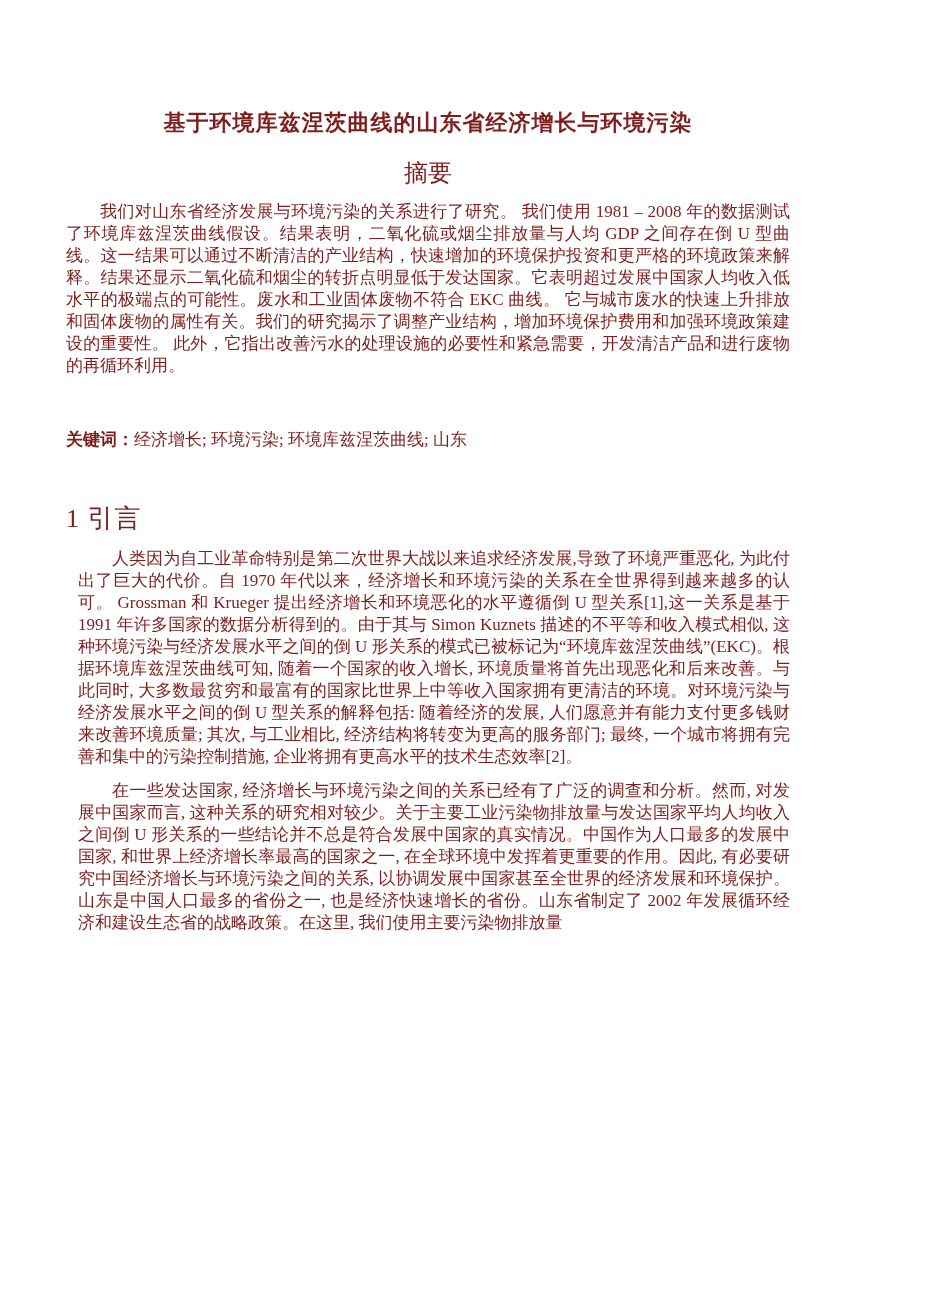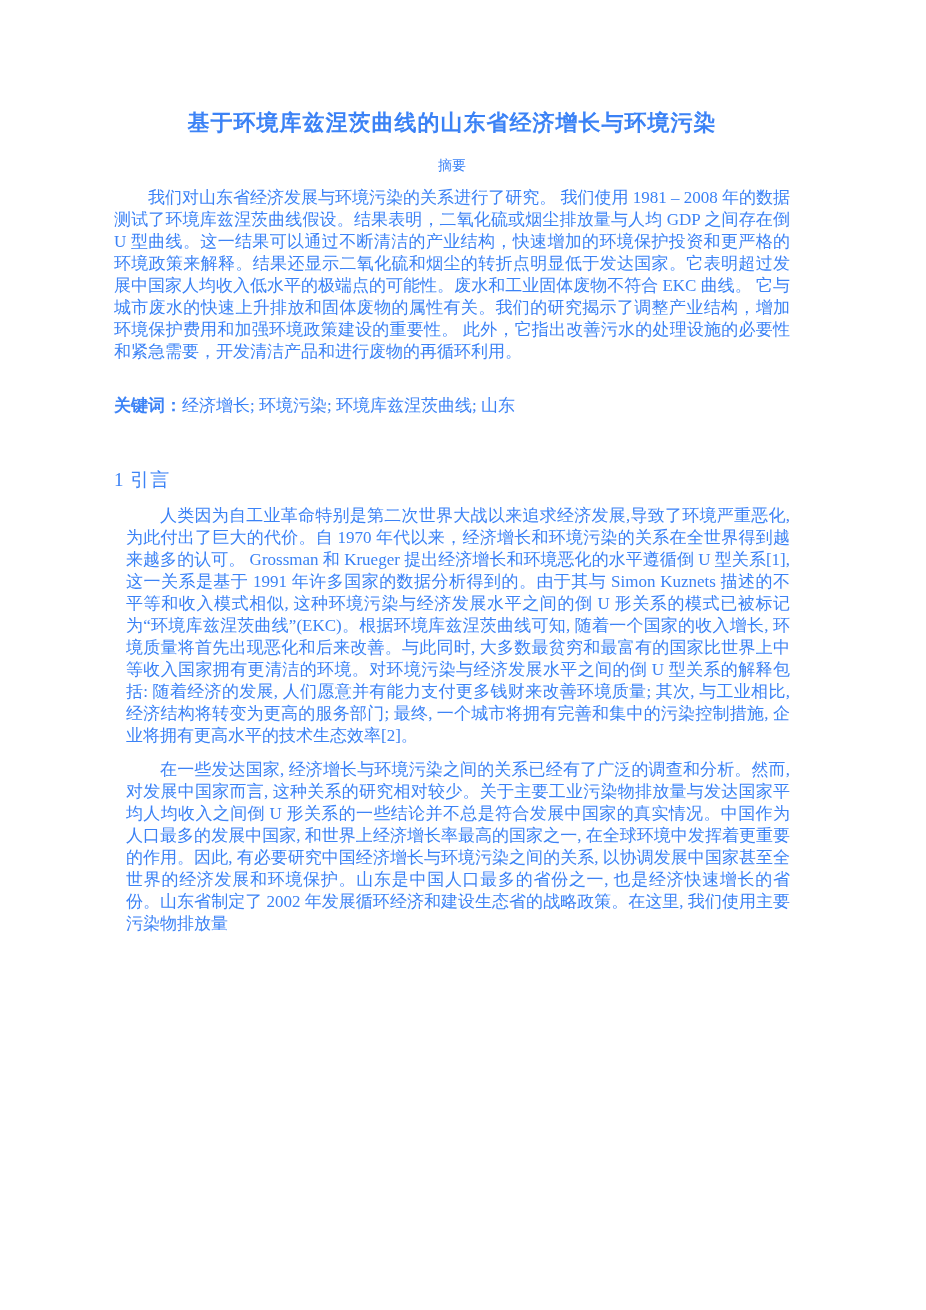--- a/index.html
+++ b/index.html
@@ -2,55 +2,55 @@
 <html><head>
 <meta charset="utf-8">
 <style>
   * { margin: 0; padding: 0; box-sizing: border-box; }
   html, body { background: #ffffff; }
   body { width: 926px; }
   .page {
     width: 926px;
     height: 1310px;
     background: #ffffff;
-    padding: 106px 136px 60px 114px;
+    padding: 106px 136px 60px 66px;
     font-family: "Liberation Serif", "DejaVu Serif", serif;
-    color: #3b82f6;
+    color: #7f1d1d;
     overflow: hidden;
   }
   .title {
     font-size: 22px;
     font-weight: bold;
     text-align: center;
     line-height: 1.5;
     letter-spacing: 1px;
   }
   .title-line { display: block; }
   .title-line + .title-line { margin-top: 24px; }
   .abstract-heading {
-    font-size: 14px;
+    font-size: 24px;
     font-weight: 500;
     text-align: center;
     margin-top: 18px;
   }
   .body-text {
     font-size: 17px;
     line-height: 22px;
     text-align: justify;
   }
   .indent { text-indent: 2em; }
   .abstract { margin-top: 12px; }
   .keywords {
     font-size: 17px;
     line-height: 29.5px;
-    margin-top: 28px;
+    margin-top: 48px;
   }
   .keywords-label { font-weight: bold; }
   .section-heading {
-    font-size: 19px;
+    font-size: 26px;
     font-weight: 500;
     margin-top: 46px;
     letter-spacing: 1px;
   }
   .para { margin-top: 12px; margin-left: 12px; }
 </style>
 </head>
 <body>
 
 <div class="page">

